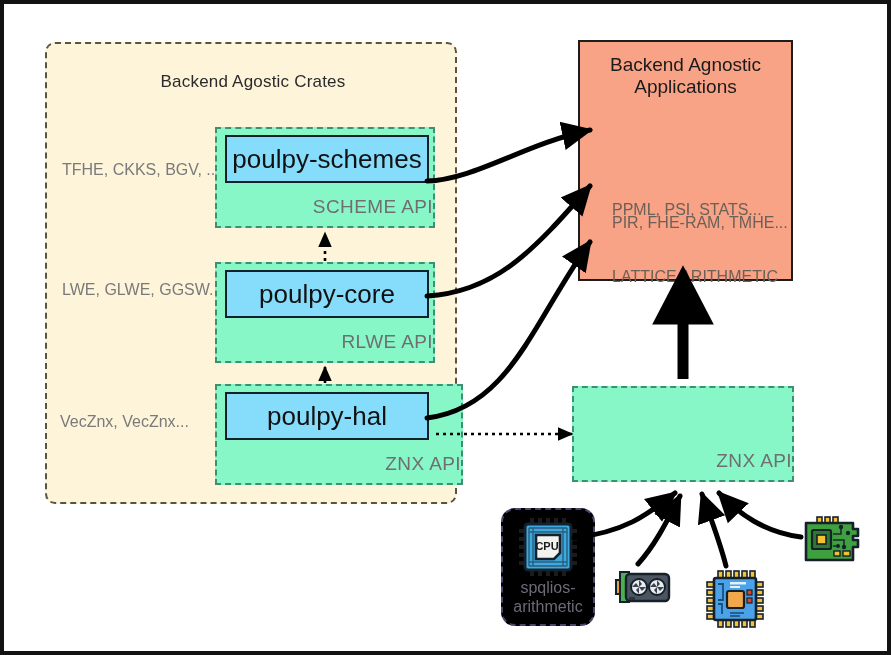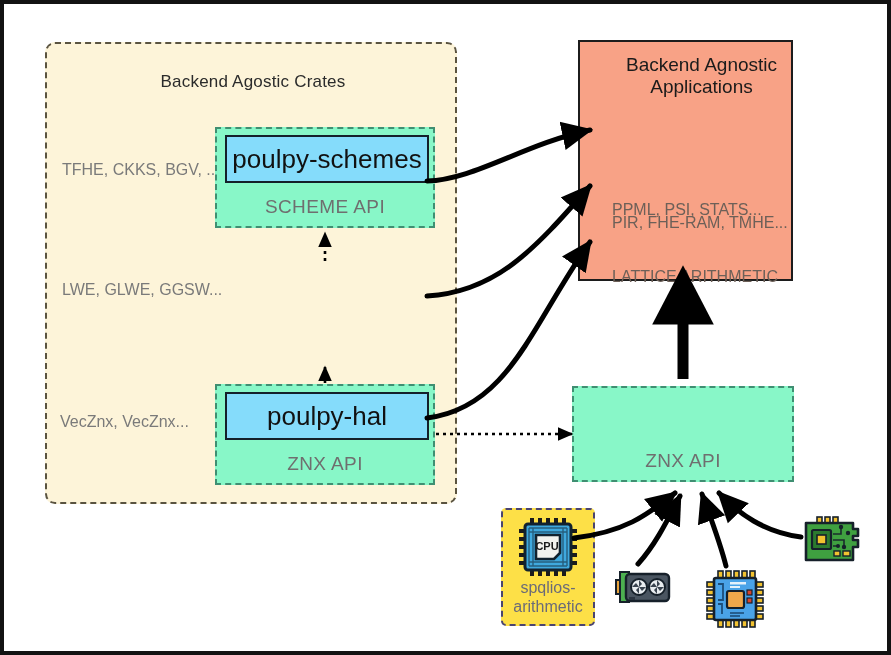--- a/index.html
+++ b/index.html
@@ -50,21 +50,21 @@
   
   .api-group {
     background: #88F7C8;
     border: 2px dashed #3f8f72;
     box-sizing: border-box;
   }
   .api-label {
     position: absolute;
     left: 0; bottom: 8px;
     width: 100%;
-    text-align: center;
+    text-align: right;
     font-size: 19px;
     color: #6f6f6f;
     letter-spacing: 0.4px;
   }
   
   .crate-box {
     position: absolute;
     background: #85DCFB;
     border: 2px solid #14202a;
     display: flex;
@@ -72,21 +72,21 @@
     justify-content: center;
     font-size: 26px;
     color: #111111;
     box-sizing: border-box;
   }
 
   #group-schemes { left: 211px; top: 123px; width: 220px; height: 101px; padding-left: 24px; }
   #box-schemes   { left: 8px;  top: 6px;  width: 204px; height: 48px; }
   #group-core    { left: 211px; top: 258px; width: 220px; height: 101px; }
   #box-core      { left: 8px;  top: 6px;  width: 204px; height: 48px; }
-  #group-hal     { left: 211px; top: 380px; width: 220px; height: 101px; }
+  #group-hal     { left: 211px; top: 380px; width: 248px; height: 101px; }
   #box-hal       { left: 8px;  top: 6px;  width: 204px; height: 48px; }
 
   #group-backend { left: 568px; top: 382px; width: 222px; height: 96px; }
   #box-backend   { left: 8px;  top: 6px;  width: 206px; height: 47px; }
   #box-backend   { font-size: 24px; }
 
   
   .side-label {
     position: absolute;
     font-size: 16px;
@@ -99,21 +99,21 @@
 
   
   #apps-panel {
     left: 574px; top: 36px;
     width: 215px; height: 241px;
     background: #F8A286;
     border: 2px solid #1c1c1c;
   }
   #apps-title {
     position: absolute;
-    left: 16px; top: 12px;
+    left: 0; top: 12px;
     width: 100%;
     text-align: center;
     font-size: 19px;
     line-height: 1.18;
     color: #1b1b1b;
   }
   .app-item {
     position: absolute;
     left: 32px;
     font-size: 16px;
@@ -121,23 +121,23 @@
     white-space: nowrap;
   }
   #app-0 { top: 118px; margin-top: 41px; }
   #app-1 { top: 172px; }
   #app-2 { top: 226px; }
 
   
   #spqlios-box {
     left: 497px; top: 504px;
     width: 94px; height: 118px;
-    background: #fde047;
+    background: #000000;
     border: 2px dashed #4a4470;
-    border-radius: 5px;
+    border-radius: 14px;
   }
   #spqlios-label {
     position: absolute;
     left: 0; bottom: 8px;
     width: 100%;
     text-align: center;
     font-size: 16px;
     line-height: 1.2;
     color: #6b6b78;
   }
@@ -158,20 +158,24 @@
 
   <div class="side-label" id="label-schemes">TFHE, CKKS, BGV, ...</div>
   <div class="side-label" id="label-core">LWE, GLWE, GGSW...</div>
   <div class="side-label" id="label-hal">VecZnx, VecZnx...</div>
 
   <div class="abs api-group" id="group-schemes">
     <div class="crate-box" id="box-schemes">poulpy-schemes</div>
     <div class="api-label">SCHEME API</div>
   </div>
 
+  <div class="abs api-group" id="group-core">
+    <div class="crate-box" id="box-core">poulpy-core</div>
+    <div class="api-label">RLWE API</div>
+  </div>
 
   <div class="abs api-group" id="group-hal">
     <div class="crate-box" id="box-hal">poulpy-hal</div>
     <div class="api-label">ZNX API</div>
   </div>
 
   <div class="abs api-group" id="group-backend">
     <div class="api-label">ZNX API</div>
   </div>
 

